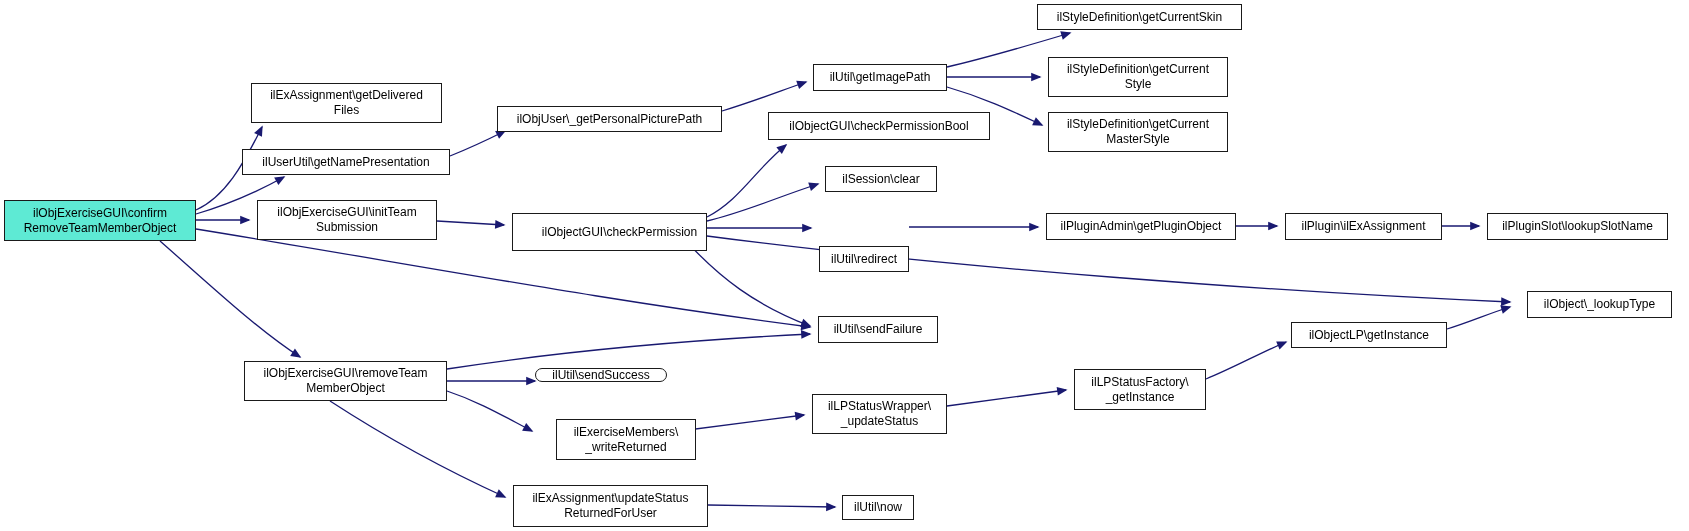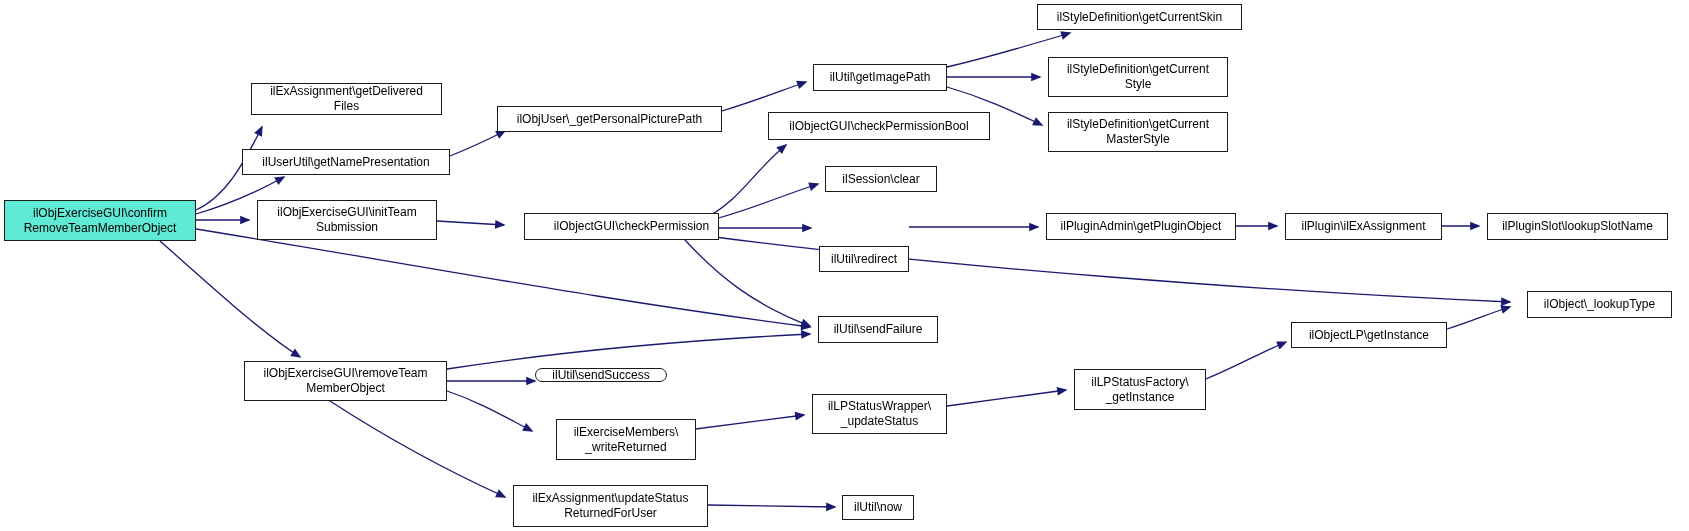--- a/index.html
+++ b/index.html
@@ -71,39 +71,39 @@
         <path d="M1206 379 C1235 367 1260 353 1286 342" stroke="#191970" stroke-width="1.3" marker-end="url(#arrowhead)"></path>
         <path d="M1447 329 C1470 322 1490 313 1510 307" stroke="#191970" stroke-width="1.3" marker-end="url(#arrowhead)"></path>
         <path d="M708 505 L835 507" stroke="#191970" stroke-width="1.3" marker-end="url(#arrowhead)"></path>
       </g>
   </svg>
   <div id="nodes-layer">
       <div class="node root" style="left: 4px; top: 200px; width: 192px; height: 41px;">
         <span>ilObjExerciseGUI\confirm</span>
         <span>RemoveTeamMemberObject</span>
       </div>
-      <div class="node" style="left: 251px; top: 83px; width: 191px; height: 32px;">
+      <div class="node" style="left: 251px; top: 83px; width: 191px; height: 40px;">
         <span>ilExAssignment\getDelivered</span>
         <span>Files</span>
       </div>
       <div class="node" style="left: 242px; top: 149px; width: 208px; height: 26px;">
         <span>ilUserUtil\getNamePresentation</span>
       </div>
       <div class="node" style="left: 257px; top: 200px; width: 180px; height: 40px;">
         <span>ilObjExerciseGUI\initTeam</span>
         <span>Submission</span>
       </div>
       <div class="node" style="left: 244px; top: 361px; width: 203px; height: 40px;">
         <span>ilObjExerciseGUI\removeTeam</span>
         <span>MemberObject</span>
       </div>
       <div class="node" style="left: 497px; top: 106px; width: 225px; height: 26px;">
         <span>ilObjUser\_getPersonalPicturePath</span>
       </div>
-      <div class="node" style="left: 524px; top: 213px; width: 195px; height: 27px; padding-left: 20px;">
+      <div class="node" style="left: 512px; top: 213px; width: 195px; height: 38px; padding-left: 20px;">
         <span>ilObjectGUI\checkPermission</span>
       </div>
       <div class="node" style="left: 535px; top: 368px; width: 132px; height: 14px; border-radius: 7px;">
         <span>ilUtil\sendSuccess</span>
       </div>
       <div class="node" style="left: 540px; top: 419px; width: 140px; height: 41px; margin-left: 16px;">
         <span>ilExerciseMembers\</span>
         <span>_writeReturned</span>
       </div>
       <div class="node" style="left: 513px; top: 485px; width: 195px; height: 42px;">

